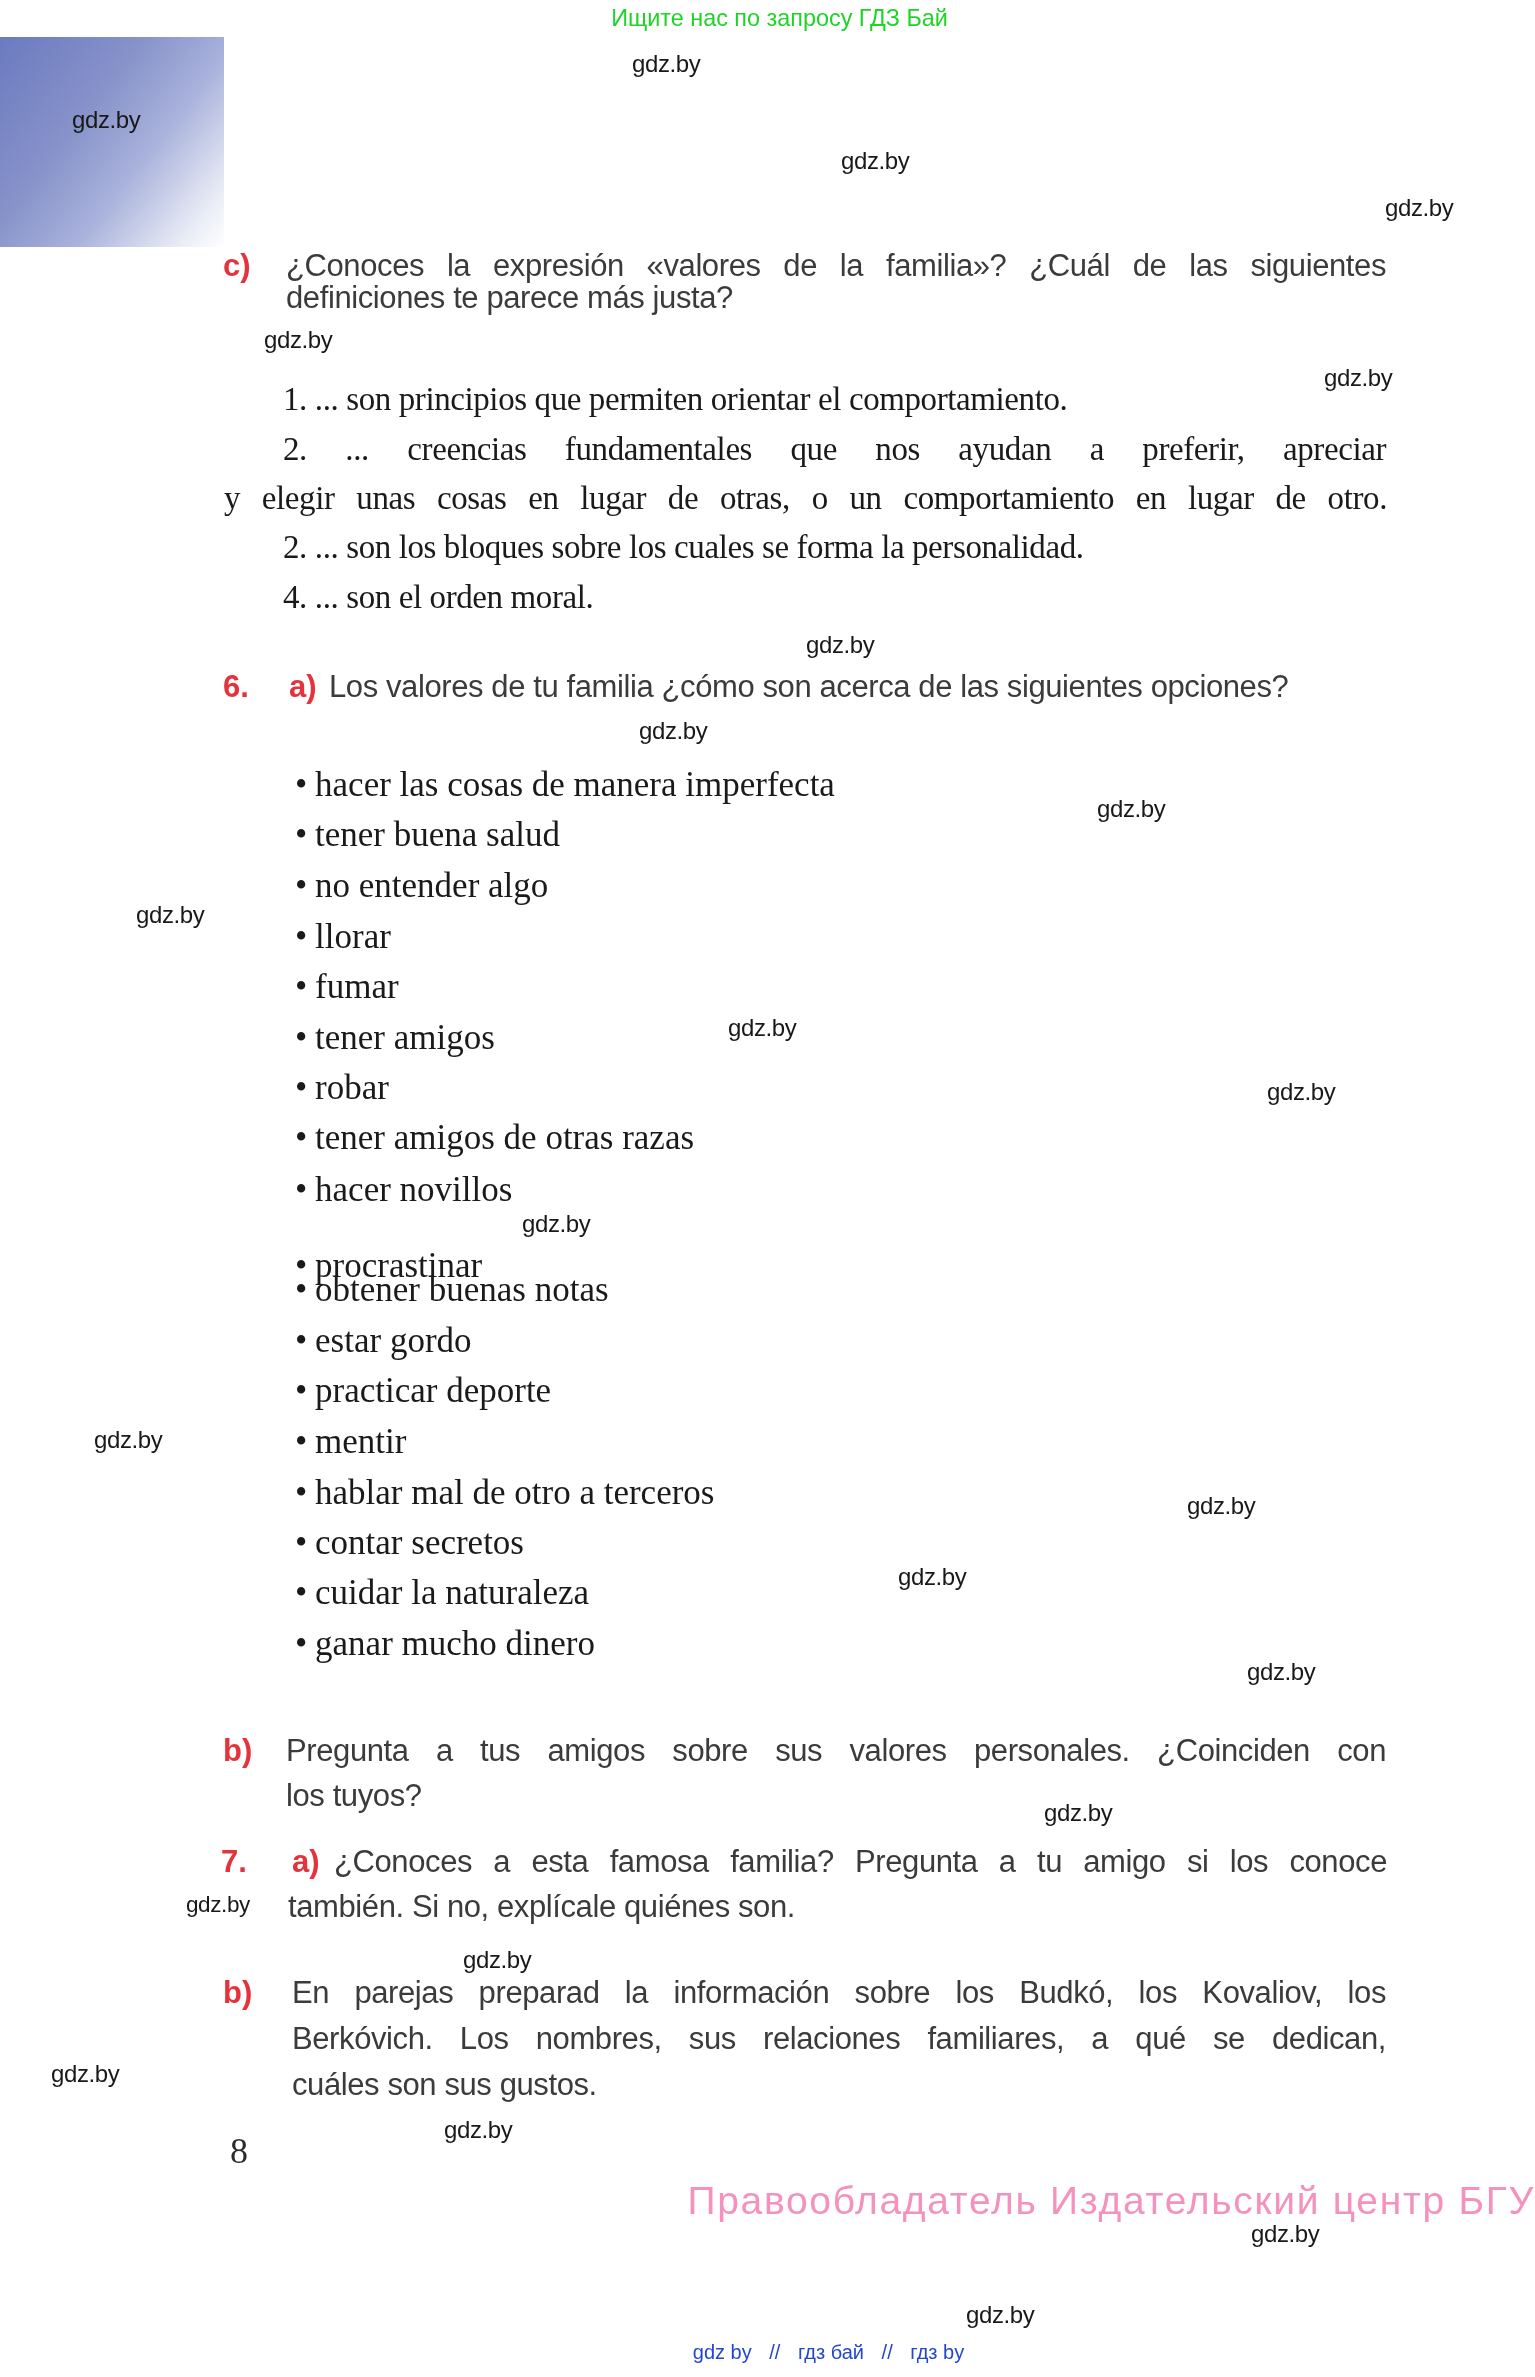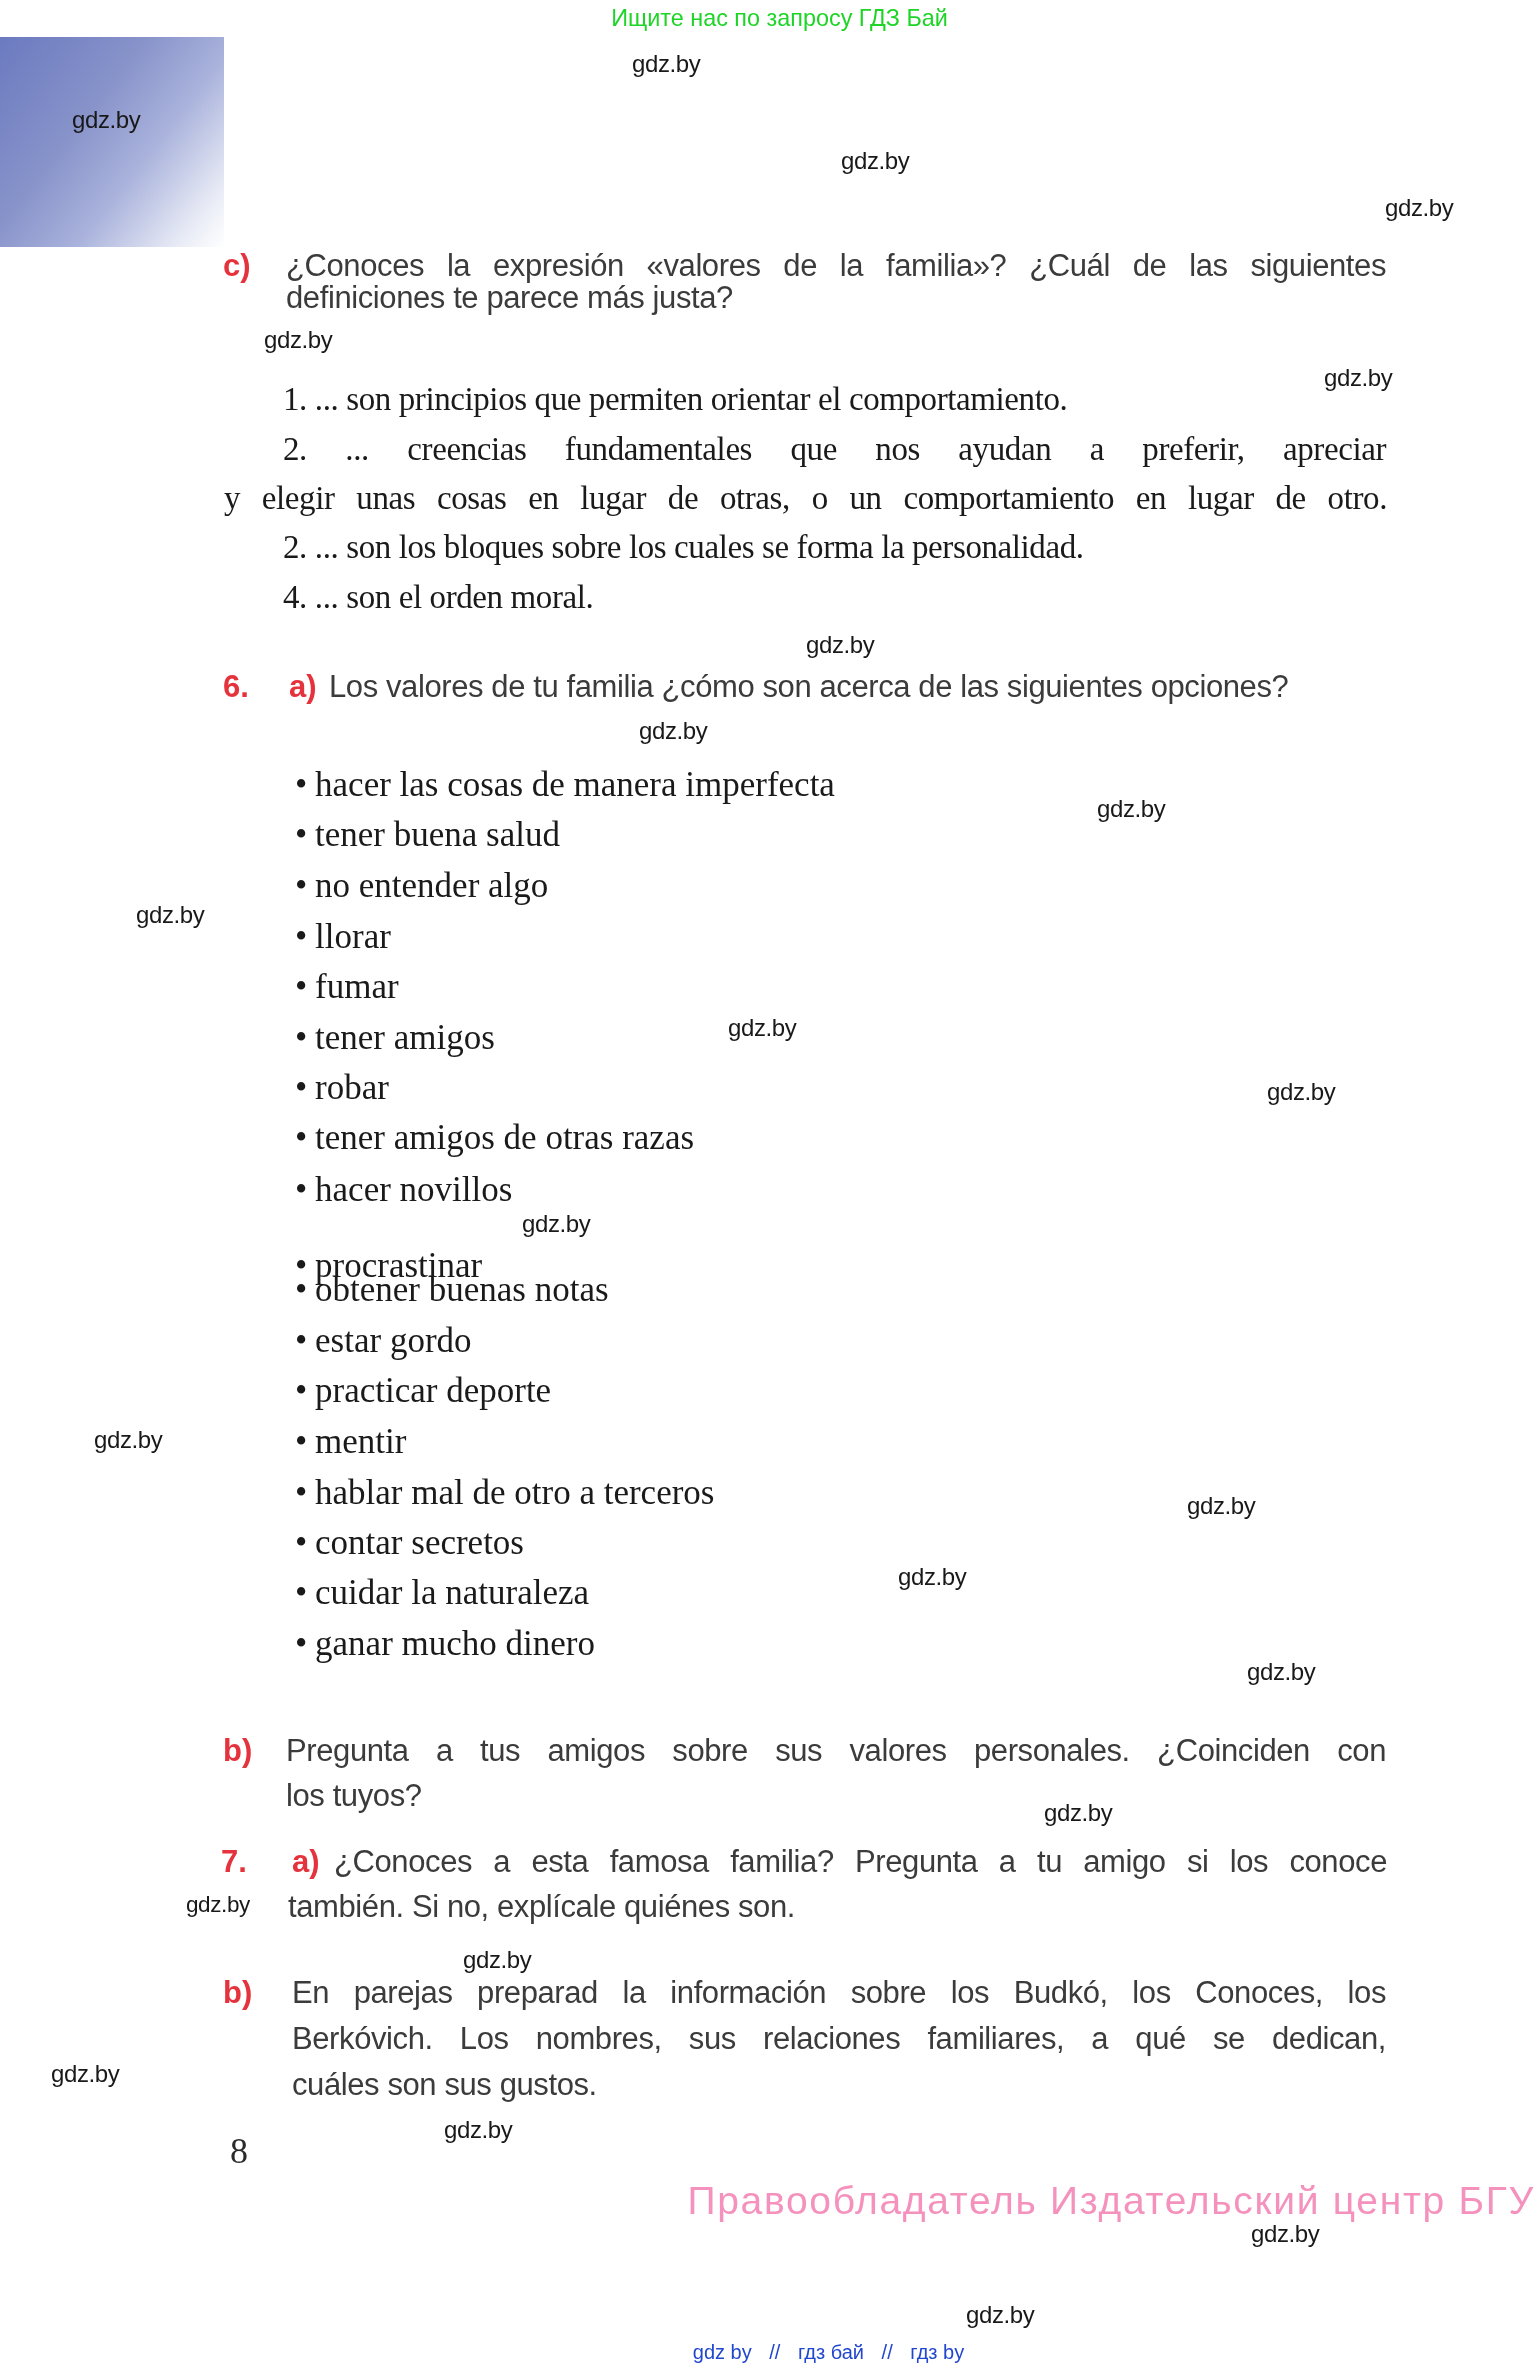--- a/index.html
+++ b/index.html
@@ -131,21 +131,21 @@
   <div class="lbl" style="left:223px;top:1733px;">b)</div>
   <div class="sans just" style="left:286px;top:1733px;width:1100px;">Pregunta a tus amigos sobre sus valores personales. ¿Coinciden con</div>
   <div class="sans" style="left:286px;top:1778px;">los tuyos?</div>
 
   <div class="lbl" style="left:221px;top:1844px;">7.</div>
   <div class="lbl" style="left:292px;top:1844px;">a)</div>
   <div class="sans just" style="left:334px;top:1844px;width:1053px;">¿Conoces a esta famosa familia? Pregunta a tu amigo si los conoce</div>
   <div class="sans" style="left:288px;top:1889px;">también. Si no, explícale quiénes son.</div>
 
   <div class="lbl" style="left:223px;top:1975px;">b)</div>
-  <div class="sans just" style="left:292px;top:1975px;width:1094px;">En parejas preparad la información sobre los Budkó, los Conoces, los</div>
+  <div class="sans just" style="left:292px;top:1975px;width:1094px;">En parejas preparad la información sobre los Budkó, los Kovaliov, los</div>
   <div class="sans just" style="left:292px;top:2021px;width:1094px;">Berkóvich. Los nombres, sus relaciones familiares, a qué se dedican,</div>
   <div class="sans" style="left:292px;top:2067px;">cuáles son sus gustos.</div>
 
   <div class="page-num">8</div>
   <div class="pink-line">Правообладатель Издательский центр БГУ</div>
 
   <div class="footer-links">
     <span>gdz by</span>
     <span class="sep">//</span>
     <span>гдз бай</span>

